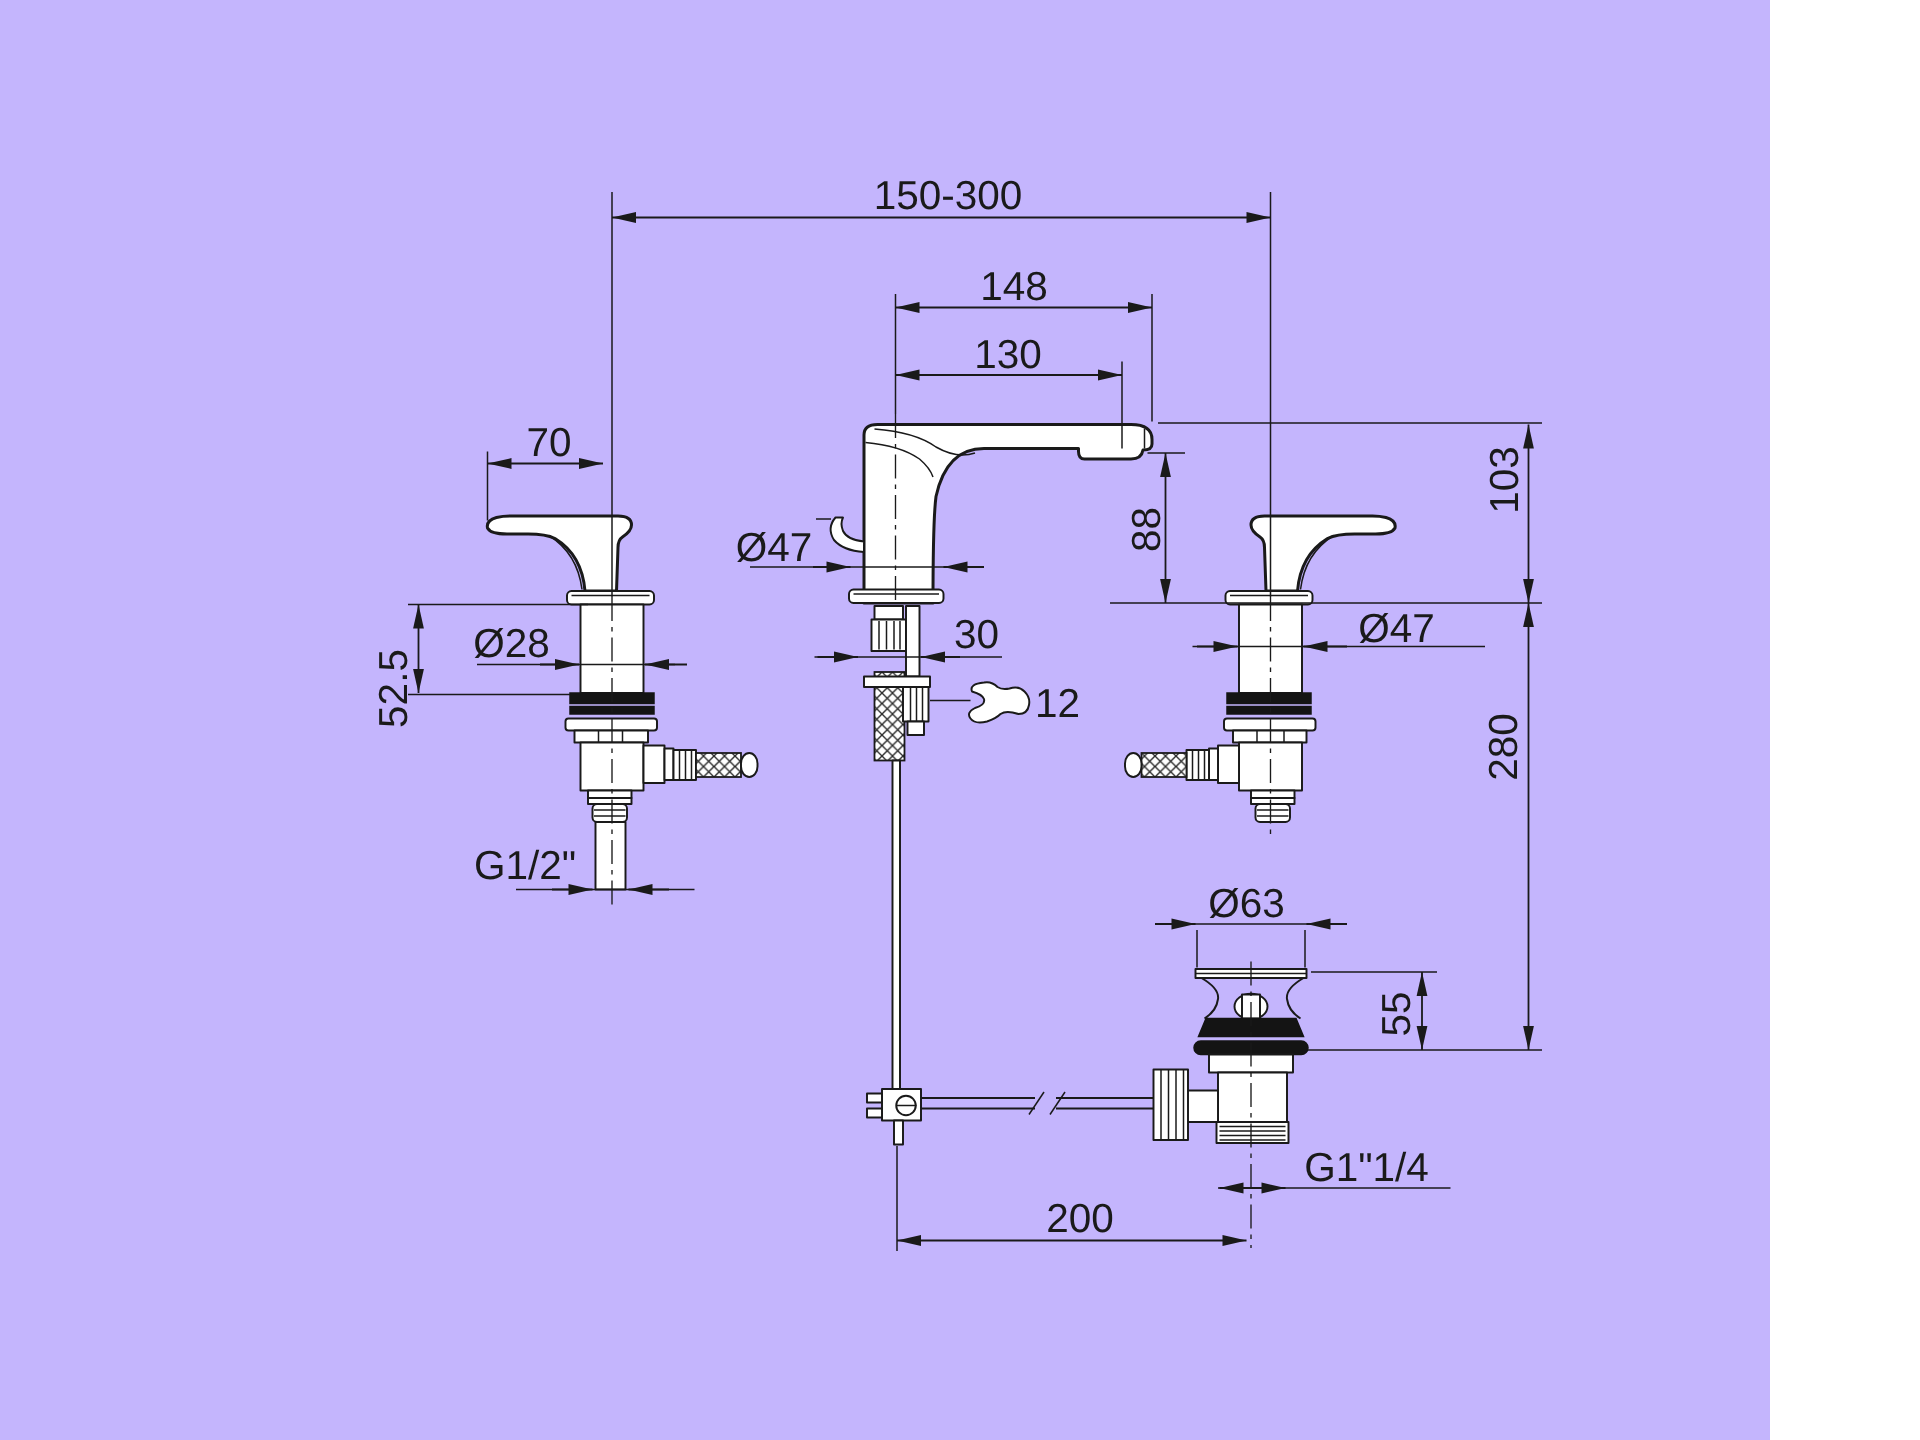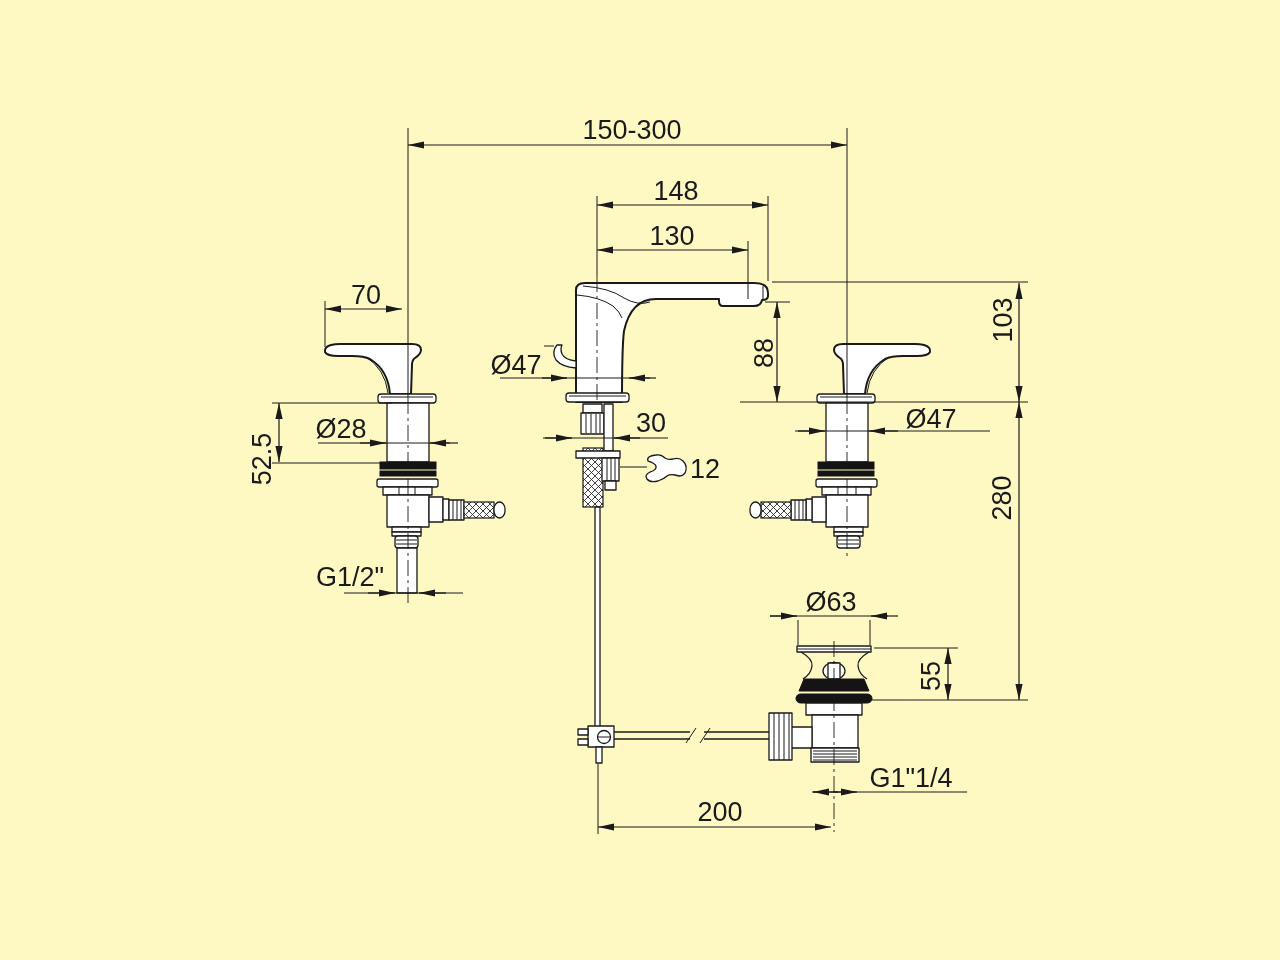--- a/index.html
+++ b/index.html
@@ -1,16 +1,16 @@
 <!DOCTYPE html>
 <html><head>
 <meta charset="utf-8">
 <style>
   html,body{margin:0;padding:0;background:#fff;}
-  #canvas{width:1280px;height:960px;background:#fef9c3;position:relative;overflow:hidden;}
+  #canvas{width:1180px;height:960px;background:#c4b5fd;position:relative;overflow:hidden;}
   svg{display:block;}
   .ol   {fill:#fff;stroke:#1a1a1a;stroke-width:2;stroke-linejoin:round;}
   .olt  {fill:#fff;stroke:#1a1a1a;stroke-width:1.3;stroke-linejoin:round;}
   .ln   {fill:none;stroke:#1a1a1a;stroke-width:1.3;}
   .thin {fill:none;stroke:#1a1a1a;stroke-width:1;}
   .dim  {stroke:#1a1a1a;stroke-width:1.2;fill:none;marker-start:url(#arr);marker-end:url(#arr);}
   .arrl {stroke:#1a1a1a;stroke-width:1.2;fill:none;marker-end:url(#arr);}
   .ext  {stroke:#1a1a1a;stroke-width:1;fill:none;}
   .cl   {stroke:#1a1a1a;stroke-width:0.9;fill:none;stroke-dasharray:16 4 3 4;}
   .blk  {fill:#141414;stroke:#141414;}

